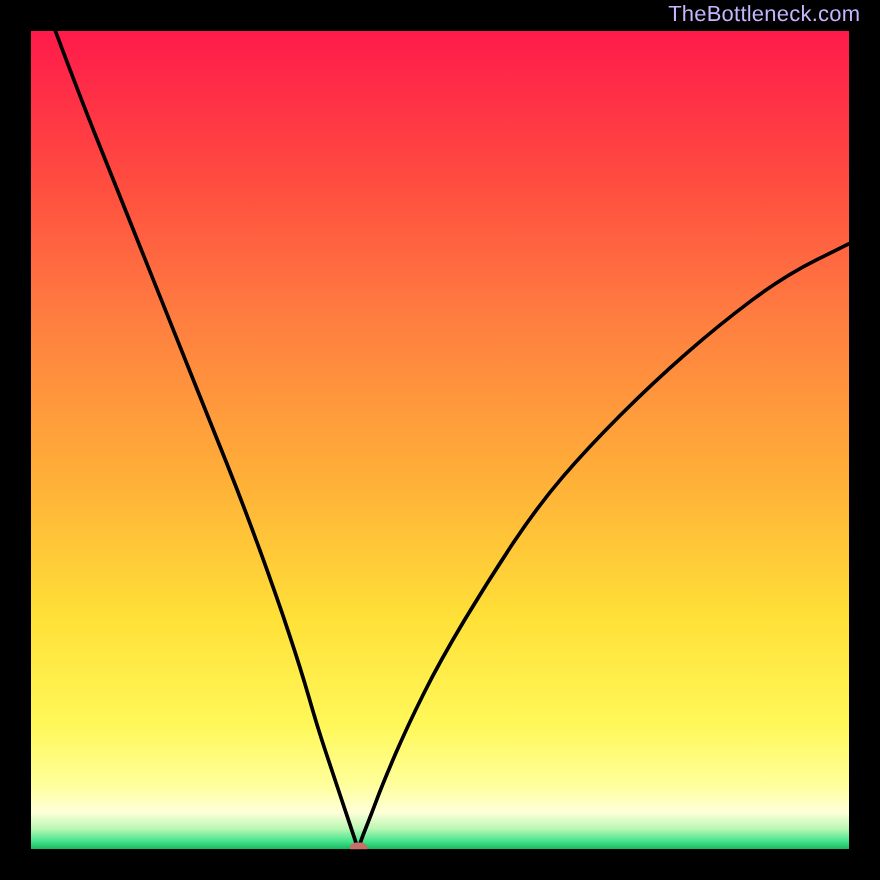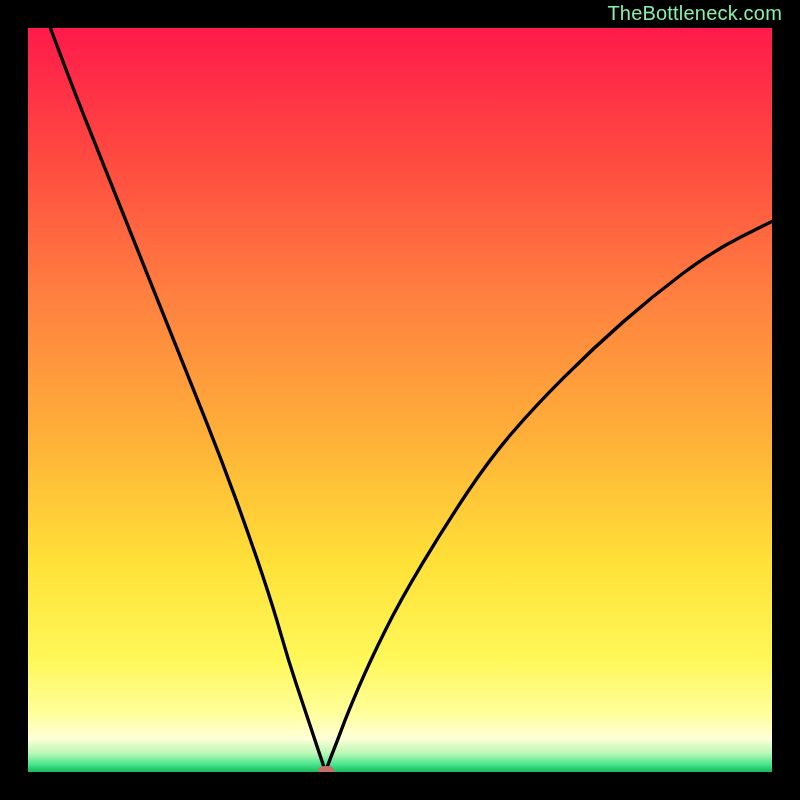--- a/index.html
+++ b/index.html
@@ -44,21 +44,21 @@
     width: 16px;
     height: 12px;
     background: #c77069;
     border-radius: 6px / 5px;
     transform: translate(-50%, -50%);
   }
   .watermark {
     position: absolute;
     top: 2px;
     right: 18px;
-    color: #86efac;
+    color: #c4b5fd;
     font-size: 20px;
     font-weight: 500;
     letter-spacing: 0.2px;
   }
 </style>
 </head>
 <body>
 
 <div class="frame">
   <div class="watermark">TheBottleneck.com</div>

